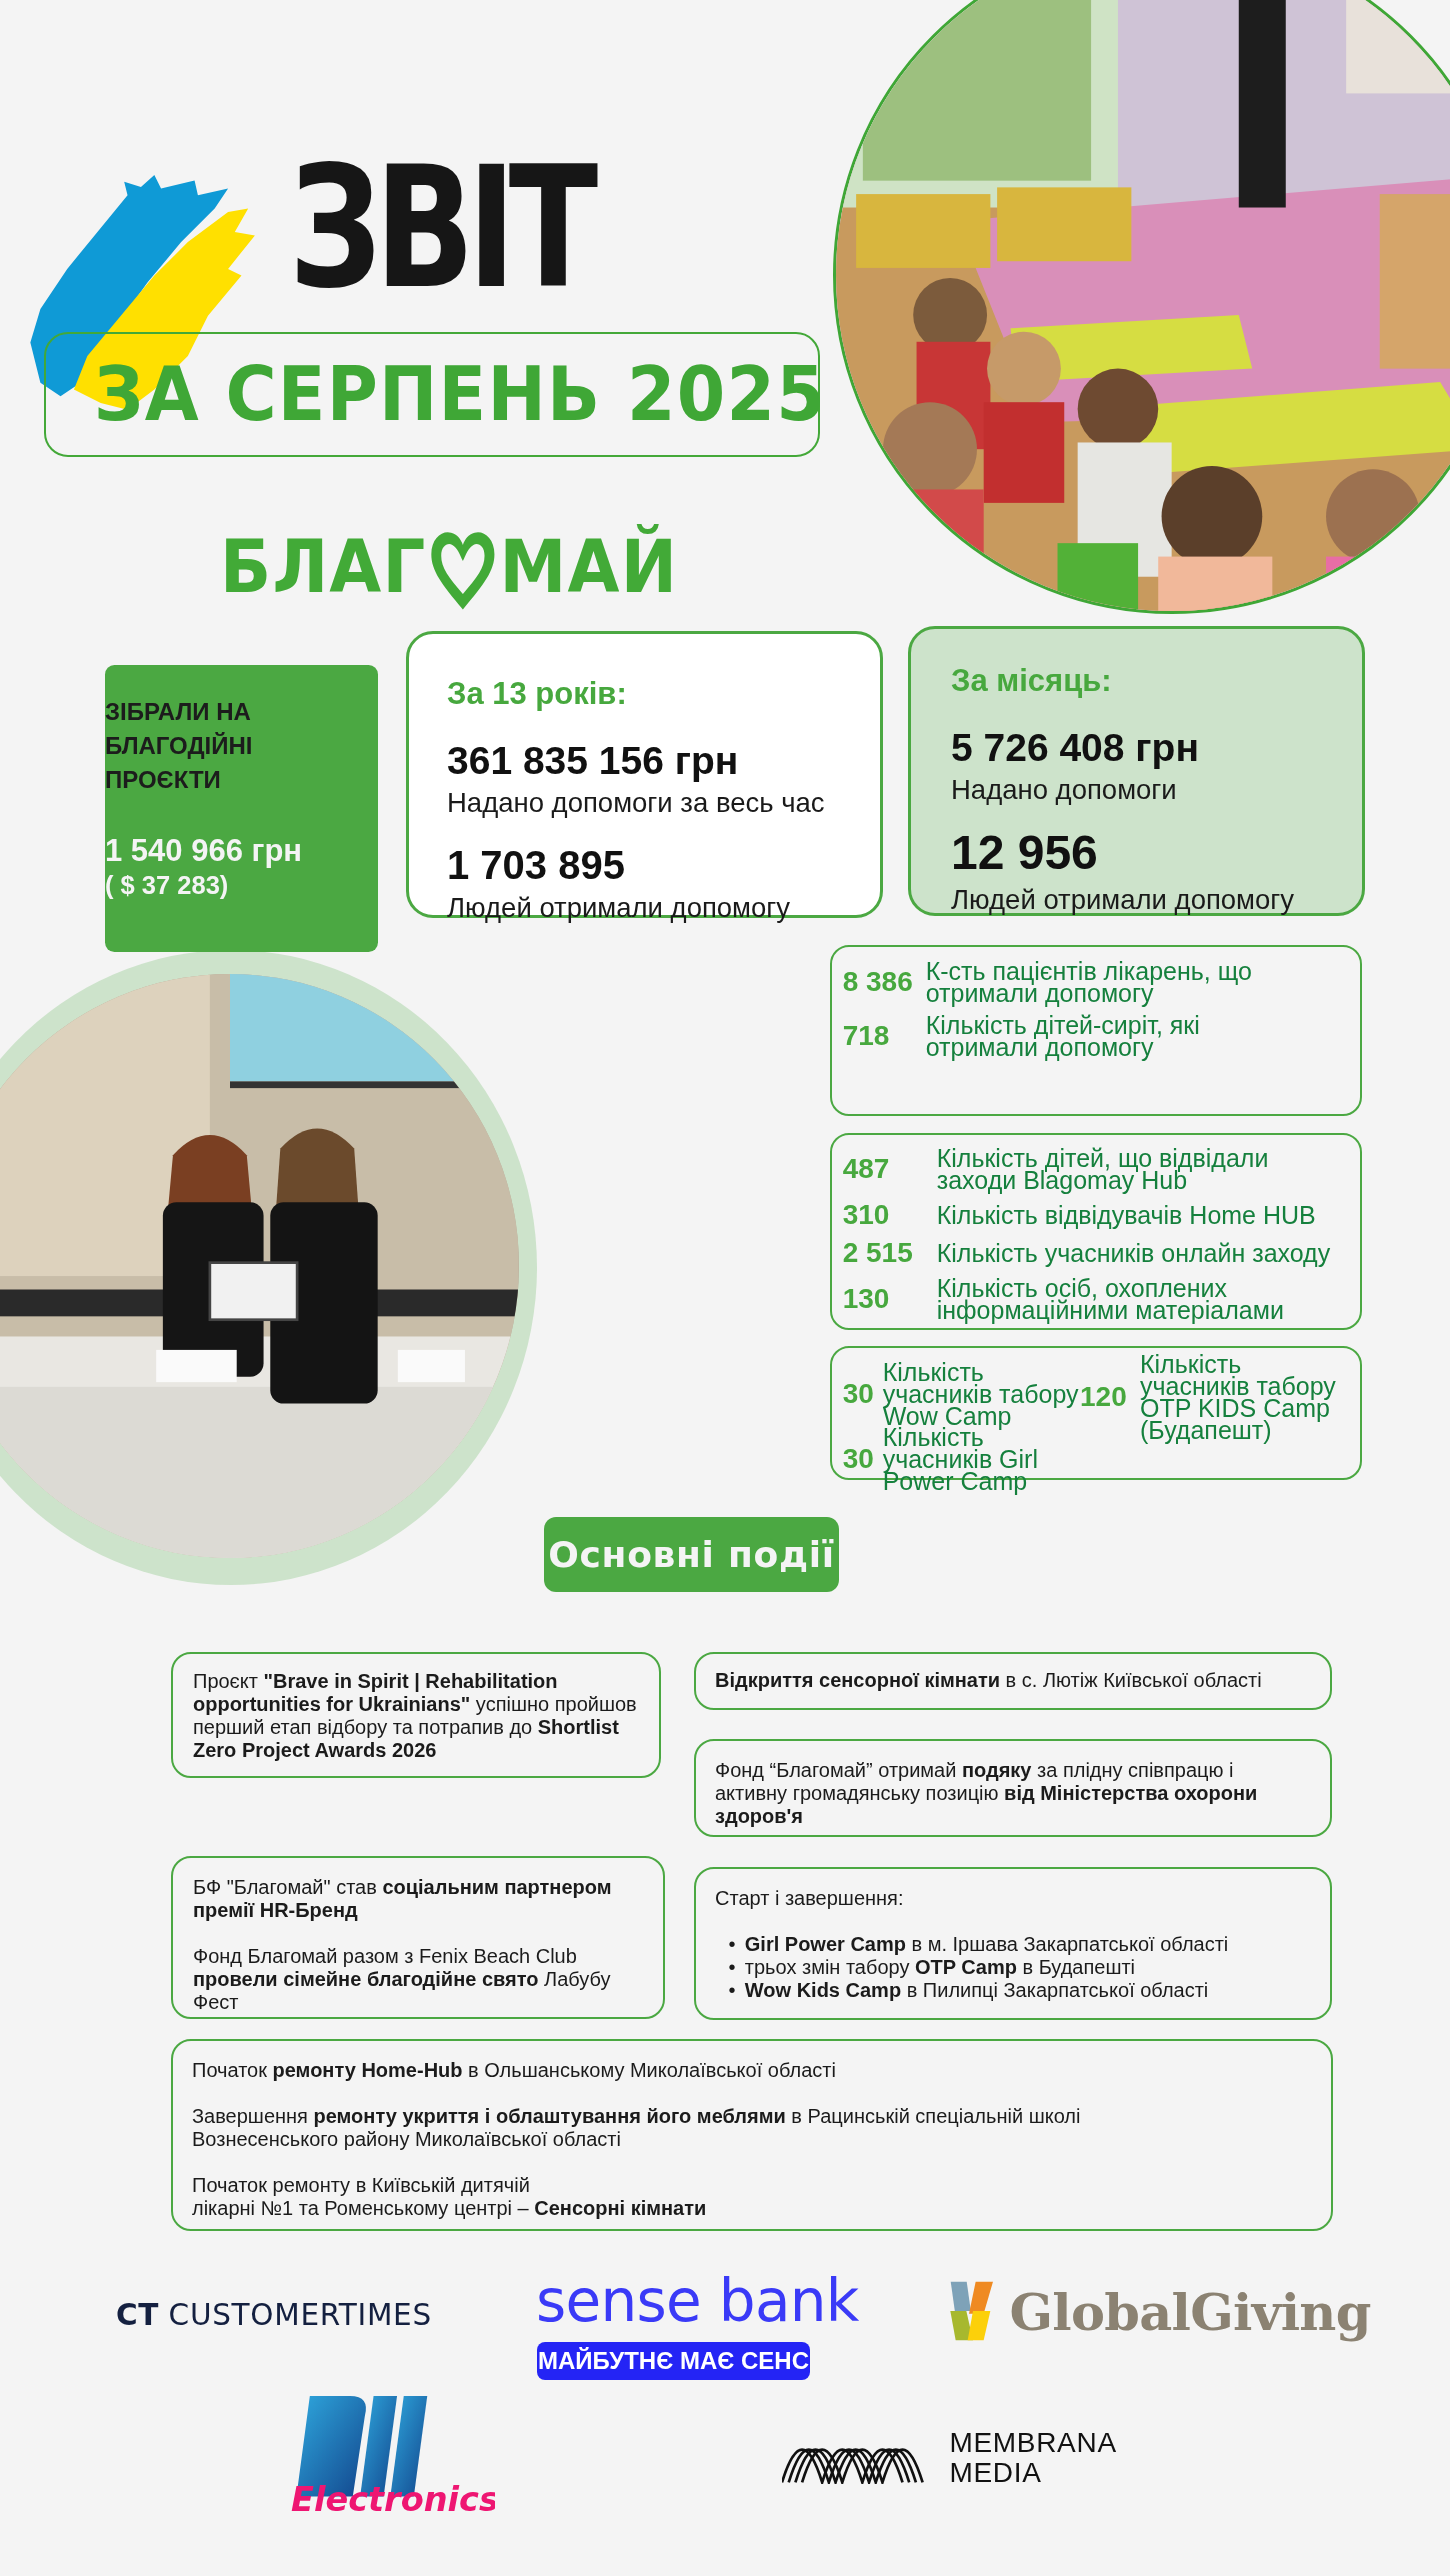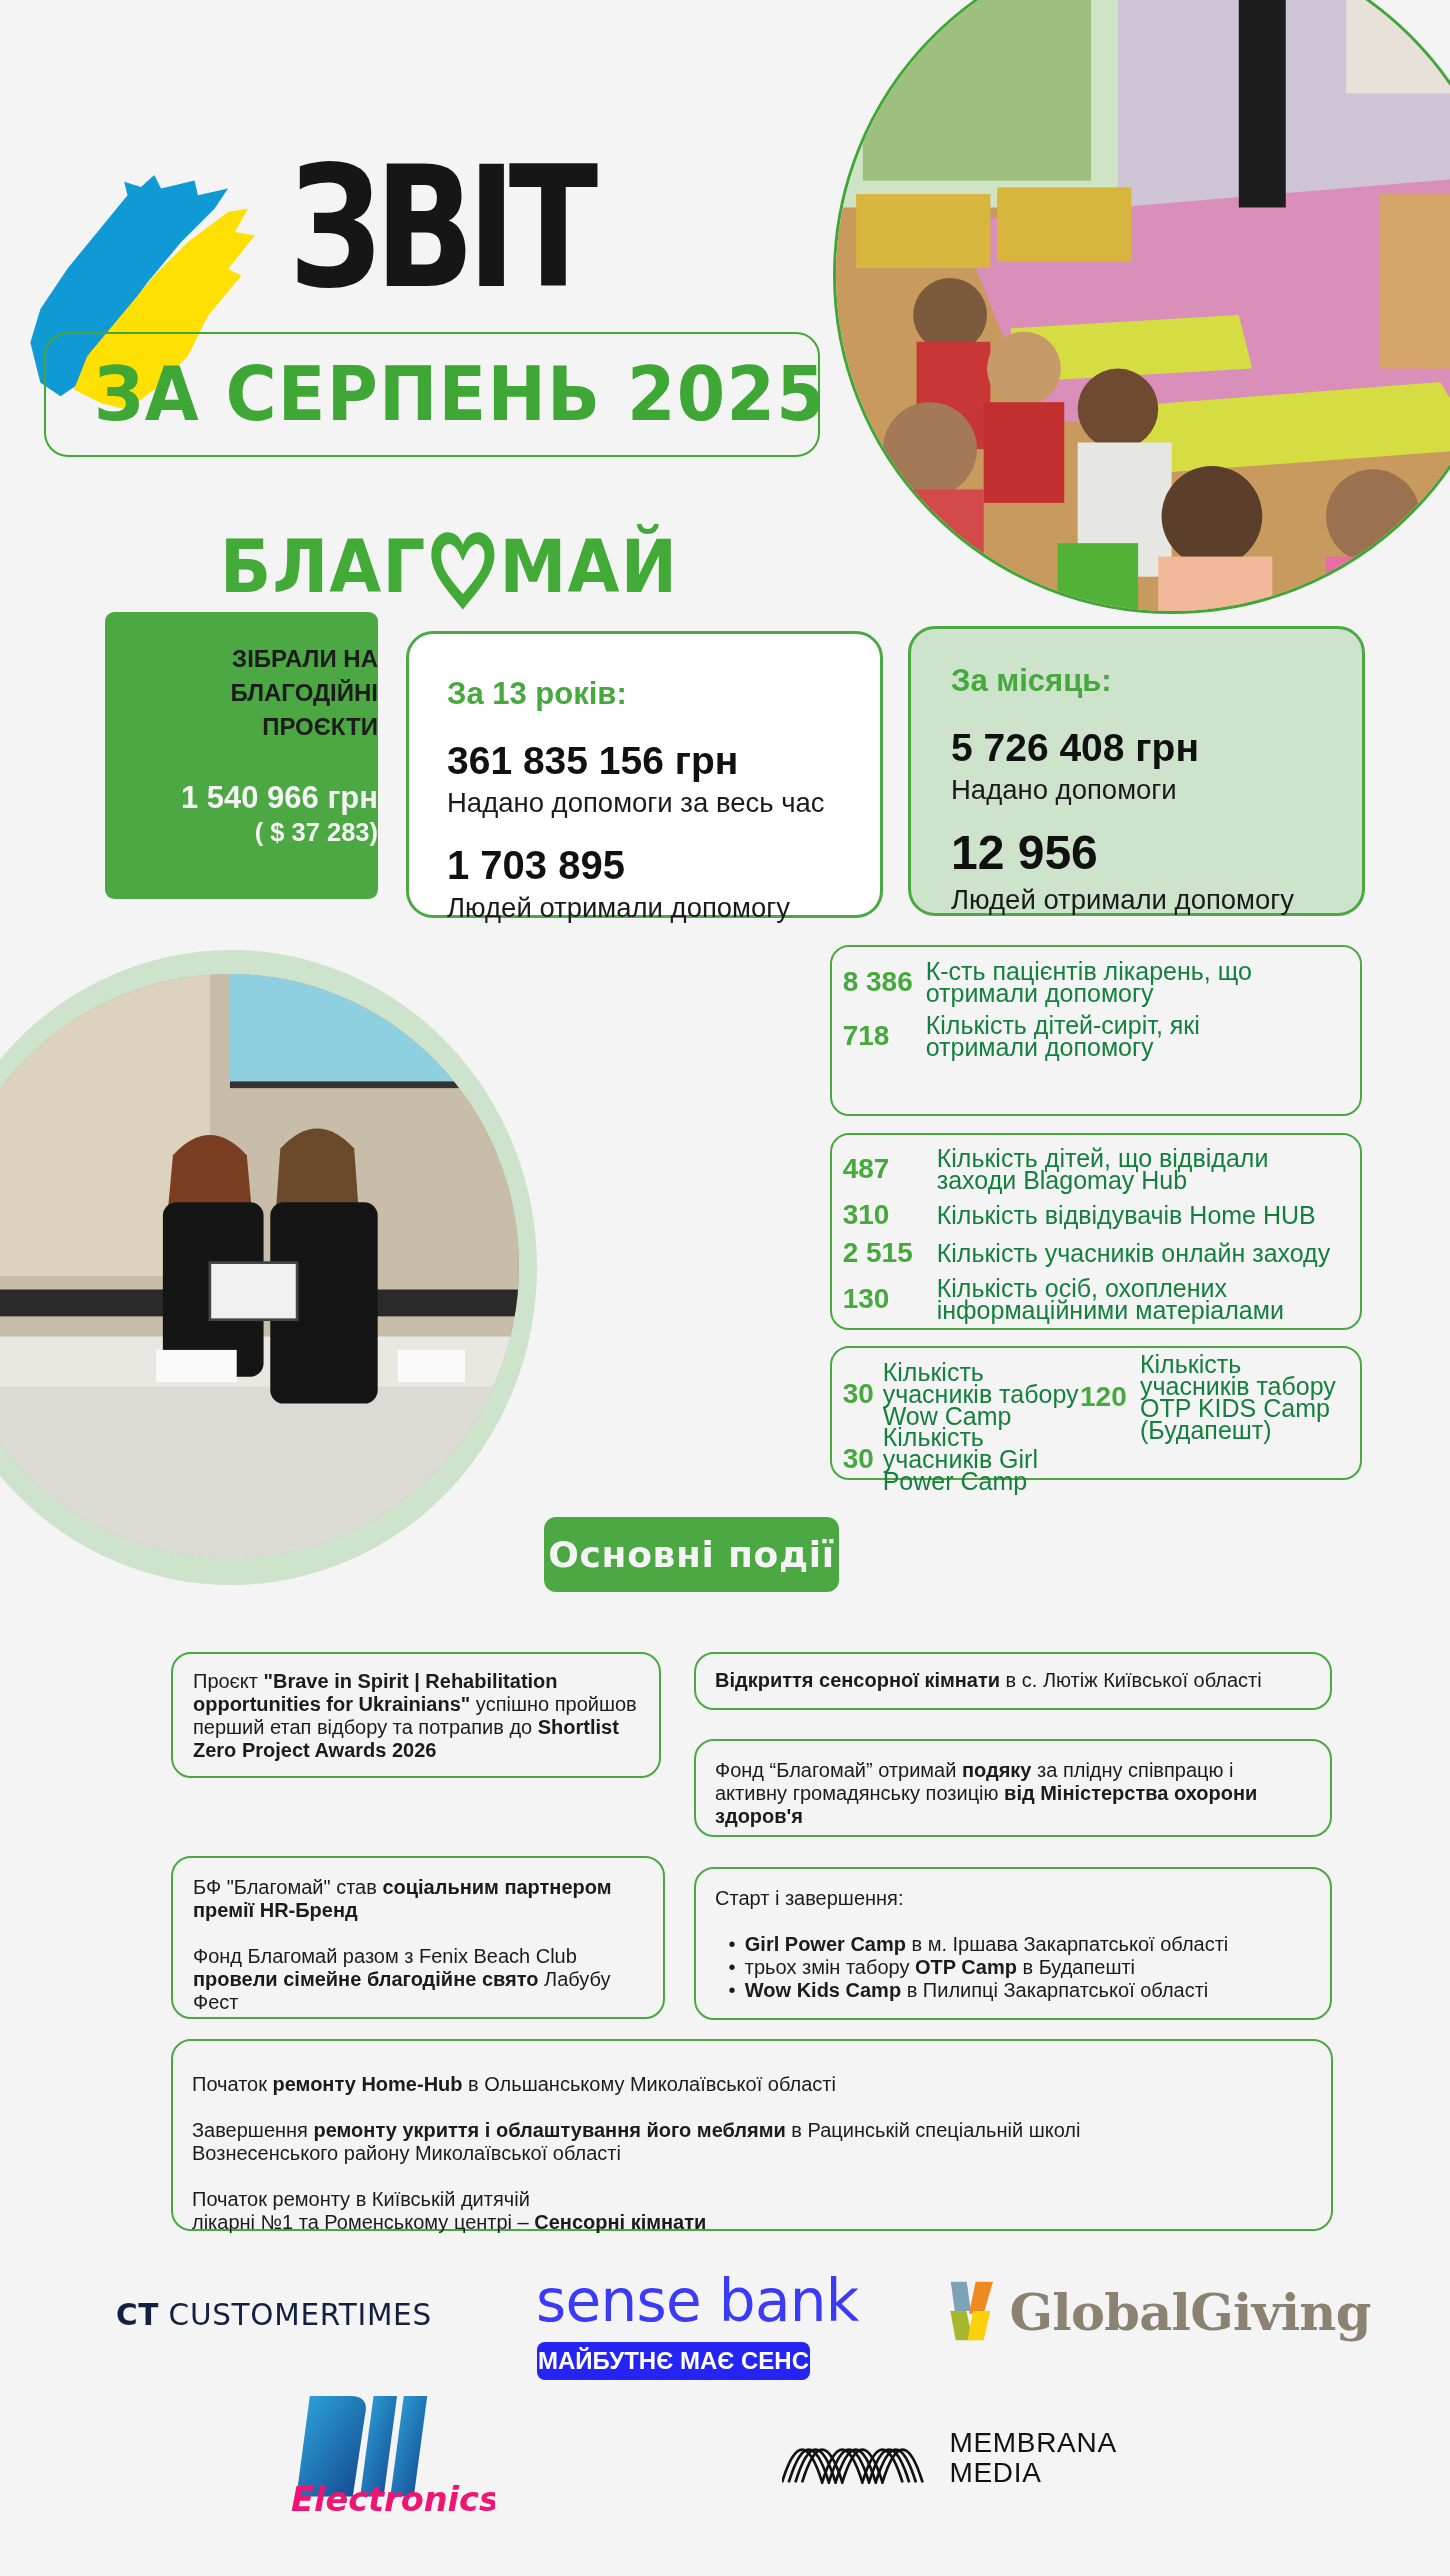--- a/index.html
+++ b/index.html
@@ -14,21 +14,21 @@
 
   .logo { position: absolute; left: 220px; top: 524px; display: flex; align-items: center; font-family: "DejaVu Sans", sans-serif; font-weight: 700; font-size: 73px; color: #42aa37; letter-spacing: 1.3px; transform: scaleX(0.92); transform-origin: left center; }
   .logo .heart { width: 74px; height: 74px; display: inline-block; margin: 0 2.7px; }
 
   
   .photo1 { position: absolute; left: 833px; top: -64px; width: 678px; height: 678px; border-radius: 50%; border: 3.4px solid #3fa736; overflow: hidden; background: #c9b79c; }
   .photo2-ring { position: absolute; left: -75px; top: 950px; width: 612px; height: 635px; border-radius: 50%; background: #cde3cb; }
   .photo2 { position: absolute; left: -59px; top: 974px; width: 578px; height: 584px; border-radius: 50%; overflow: hidden; background: #b6ad9b; }
 
   
-  .card-green { position: absolute; left: 105px; top: 612px; width: 273px; height: 287px; background: #4ba842; border-radius: 9.4px; text-align: right; }
+  .card-green { position: absolute; left: 105px; top: 665px; width: 273px; height: 287px; background: #4ba842; border-radius: 9.4px; text-align: left; }
   .card-green .lbl { margin-top: 29.5px; font-weight: 700; font-size: 24px; line-height: 34px; color: #1c1c1c; }
   .card-green .amt { margin-top: 36px; font-weight: 700; font-size: 31px; color: #f4f4f4; }
   .card-green .usd { margin-top: 2.7px; font-weight: 700; font-size: 25.5px; color: #f4f4f4; }
 
   .card-white { position: absolute; left: 406px; top: 631px; width: 477px; height: 287px; background: #fff; border: 3.4px solid #4ba842; border-radius: 27px; padding: 42px 0 0 38px; }
   .card-light { position: absolute; left: 908px; top: 626px; width: 457px; height: 290px; background: #cde3cb; border: 3.4px solid #4ba842; border-radius: 27px; padding: 34px 0 10px 40px; }
   .card-hd { font-weight: 700; font-size: 31px; color: #47a83e; }
   .card-big { font-weight: 700; font-size: 39px; color: #111; margin-top: 27px; }
   .card-sub { font-size: 27.5px; color: #1a1a1a; margin-top: 4px; }
   .card-big2 { font-weight: 700; font-size: 40px; color: #111; margin-top: 24px; }
@@ -235,21 +235,21 @@
 
 <div class="ev" style="left:694px;top:1867px;width:638px;height:153px;padding:17.5px 19px 0 19px">
   <div>Старт і завершення:</div>
   <ul>
     <li><b>Girl Power Camp</b><span> в м. Іршава Закарпатської області</span></li>
     <li><span>трьох змін табору </span><b>OTP Camp</b><span> в Будапешті</span></li>
     <li><b>Wow Kids Camp</b><span> в Пилипці Закарпатської області</span></li>
   </ul>
 </div>
 
-<div class="ev" style="left:171px;top:2039px;width:1162px;height:192px;padding:32px 27px 0 19px">
+<div class="ev" style="left:171px;top:2039px;width:1162px;height:192px;padding:18px 27px 0 19px">
   <p><span>Початок </span><b>ремонту Home-Hub</b><span> в Ольшанському Миколаївської області</span></p>
   <p style="max-width:967px"><span>Завершення </span><b>ремонту укриття і облаштування його меблями</b><span> в Рацинській спеціальній школі Вознесенського району Миколаївської області</span></p>
   <p><span>Початок ремонту в Київській дитячій</span><br><span>лікарні №1 та Роменському центрі – </span><b>Сенсорні кімнати</b></p>
 </div>
 
 <div class="sp ct">
   <span class="ctmark">CT</span>
   <span>CUSTOMERTIMES</span>
 </div>
 

